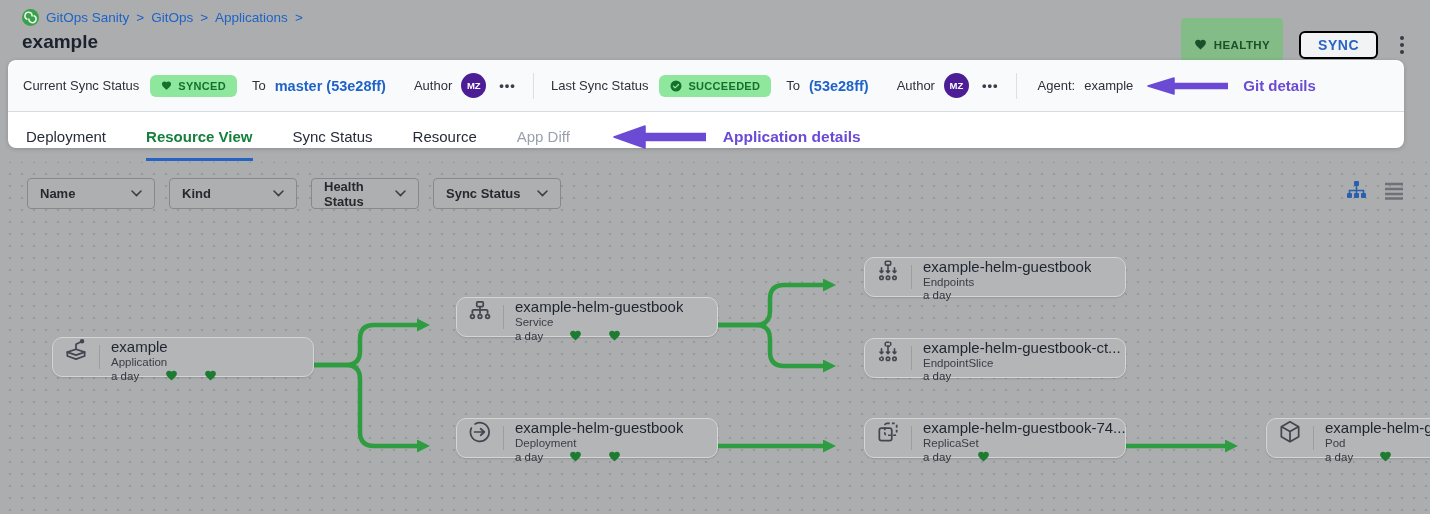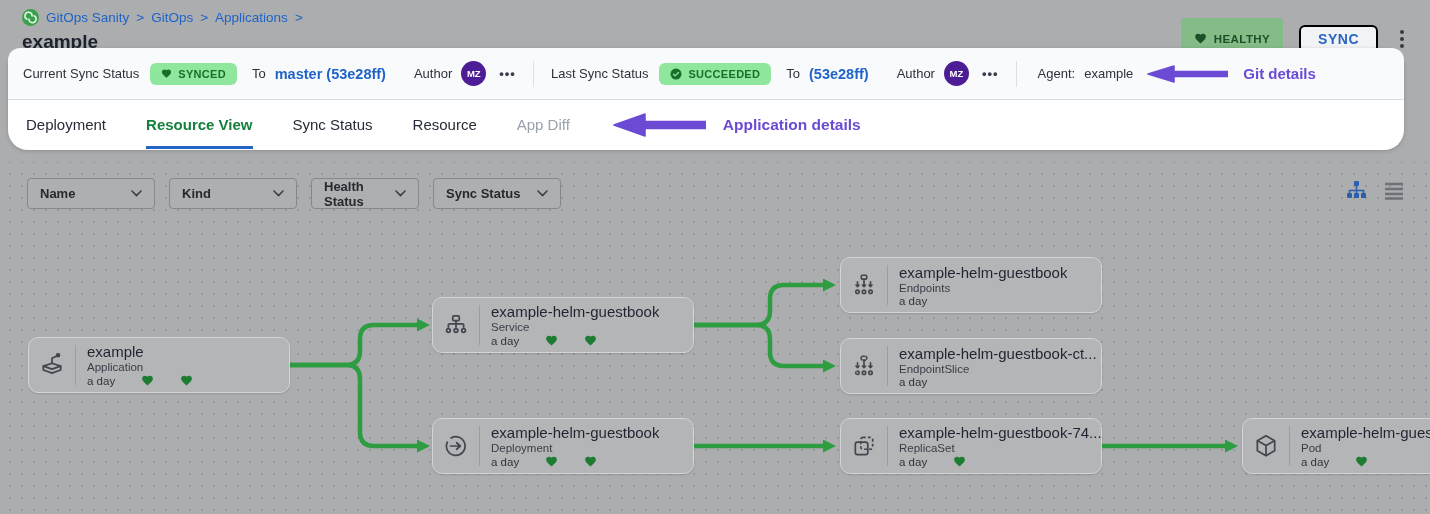--- a/index.html
+++ b/index.html
@@ -9,28 +9,28 @@
     background:#abadaf; font-family:"Liberation Sans", sans-serif;
   }
   
   .header { position:absolute; top:0; left:0; right:0; height:60px; }
   .breadcrumb { position:absolute; left:22px; top:9px; display:flex; align-items:center; gap:7px;
     font-size:13.5px; font-weight:500; color:#1f63c8; }
   .crumb { cursor:pointer; }
   .crumb-sep { color:#1f63c8; }
   .page-title { position:absolute; left:22px; top:31px; font-size:19px; font-weight:700; color:#1b212d; }
   .header-right { position:absolute; right:20px; top:18px; display:flex; align-items:center; gap:16px; }
-  .health-badge { display:flex; align-items:center; gap:7px; padding:14px 13px; border-radius:4px;
+  .health-badge { display:flex; align-items:center; gap:7px; padding:20px 13px; border-radius:4px;
     background:#83bc87; color:#1c5028; font-size:11.5px; font-weight:700; letter-spacing:.4px; }
   .sync-button { padding:4px 17px; border:2px solid #000000; border-radius:6px; background:#f1f3f5;
     color:#2a64c4; font-size:14px; font-weight:700; letter-spacing:.5px; font-family:inherit; cursor:pointer; }
   .kebab { display:flex; flex-direction:column; gap:3px; padding:4px 6px; cursor:pointer; }
   .kebab i { width:4px; height:4px; border-radius:50%; background:#333b46; }
   
-  .card { position:absolute; left:8px; top:48px; width:1396px; height:102px; border-radius:20px;
+  .card { position:absolute; left:8px; top:60px; width:1396px; height:88px; border-radius:8px;
     background:#fff; box-shadow:0 1px 4px rgba(0,0,0,.18); }
   .status-row { display:flex; align-items:center; height:52px; padding-left:15px;
     background:#f8fafc; border-bottom:1px solid #d7dbe2; border-radius:12px 12px 0 0; font-size:13px; color:#2c313a; }
   .pill { display:flex; align-items:center; gap:6px; padding:5px 11px; border-radius:6px;
     background:#8ee79d; color:#15702c; font-size:11px; font-weight:700; letter-spacing:.3px; margin-left:11px; }
   .to-label { margin-left:15px; }
   .revision { margin-left:9px; color:#1f63c8; font-size:14.5px; font-weight:700; cursor:pointer; }
   .author-label { margin-left:28px; }
   .avatar { margin-left:9px; width:25px; height:25px; border-radius:50%; background:#4c1d95;
     color:#fff; font-size:9.5px; font-weight:700; display:flex; align-items:center; justify-content:center; cursor:pointer; }
@@ -56,22 +56,22 @@
     background-size:12px 12px; background-position:4px 6px; }
   .edges { position:absolute; left:0; top:0; pointer-events:none; }
   
   .filter-bar { position:absolute; left:27px; top:16px; display:flex; gap:14px; }
   .filter-dd { height:31px; border:1px solid #85888d; border-radius:4px; background:#adafb1;
     display:flex; align-items:center; justify-content:space-between; padding:0 12px;
     font-size:13px; font-weight:600; color:#26292e; cursor:pointer; }
   .view-toggle { position:absolute; right:26px; top:18px; display:flex; gap:17px; align-items:center; }
   .view-btn { cursor:pointer; display:flex; }
   
-  .node { position:absolute; width:262px; height:56px; background:#b4b5b7; border:1px solid #d4d5d7;
-    border-radius:10px; display:flex; align-items:center; box-shadow:0 1px 2px rgba(0,0,0,.13); cursor:pointer; }
+  .node { position:absolute; width:262px; height:40px; background:#b4b5b7; border:1px solid #d4d5d7;
+    border-radius:10px; display:flex; align-items:flex-start; box-shadow:0 1px 2px rgba(0,0,0,.13); cursor:pointer;margin-left:24px; }
   .node-icon { width:46px; flex:none; display:flex; justify-content:center; color:#42464e; }
   .node-divider { width:1px; align-self:stretch; margin:7px 0; background:#9b9da1; flex:none; }
   .node-body { padding-left:11px; display:flex; flex-direction:column; gap:1px; overflow:hidden; }
   .node-title { font-size:15px; font-weight:500; color:#1f2530; white-space:nowrap; }
   .node-kind { font-size:11.5px; color:#383d46; white-space:nowrap; }
   .node-meta { display:flex; align-items:center; gap:26px; }
   .node-age { font-size:11.5px; color:#30353d; }
   .heart-sm { display:flex; }
 </style>
 </head>

